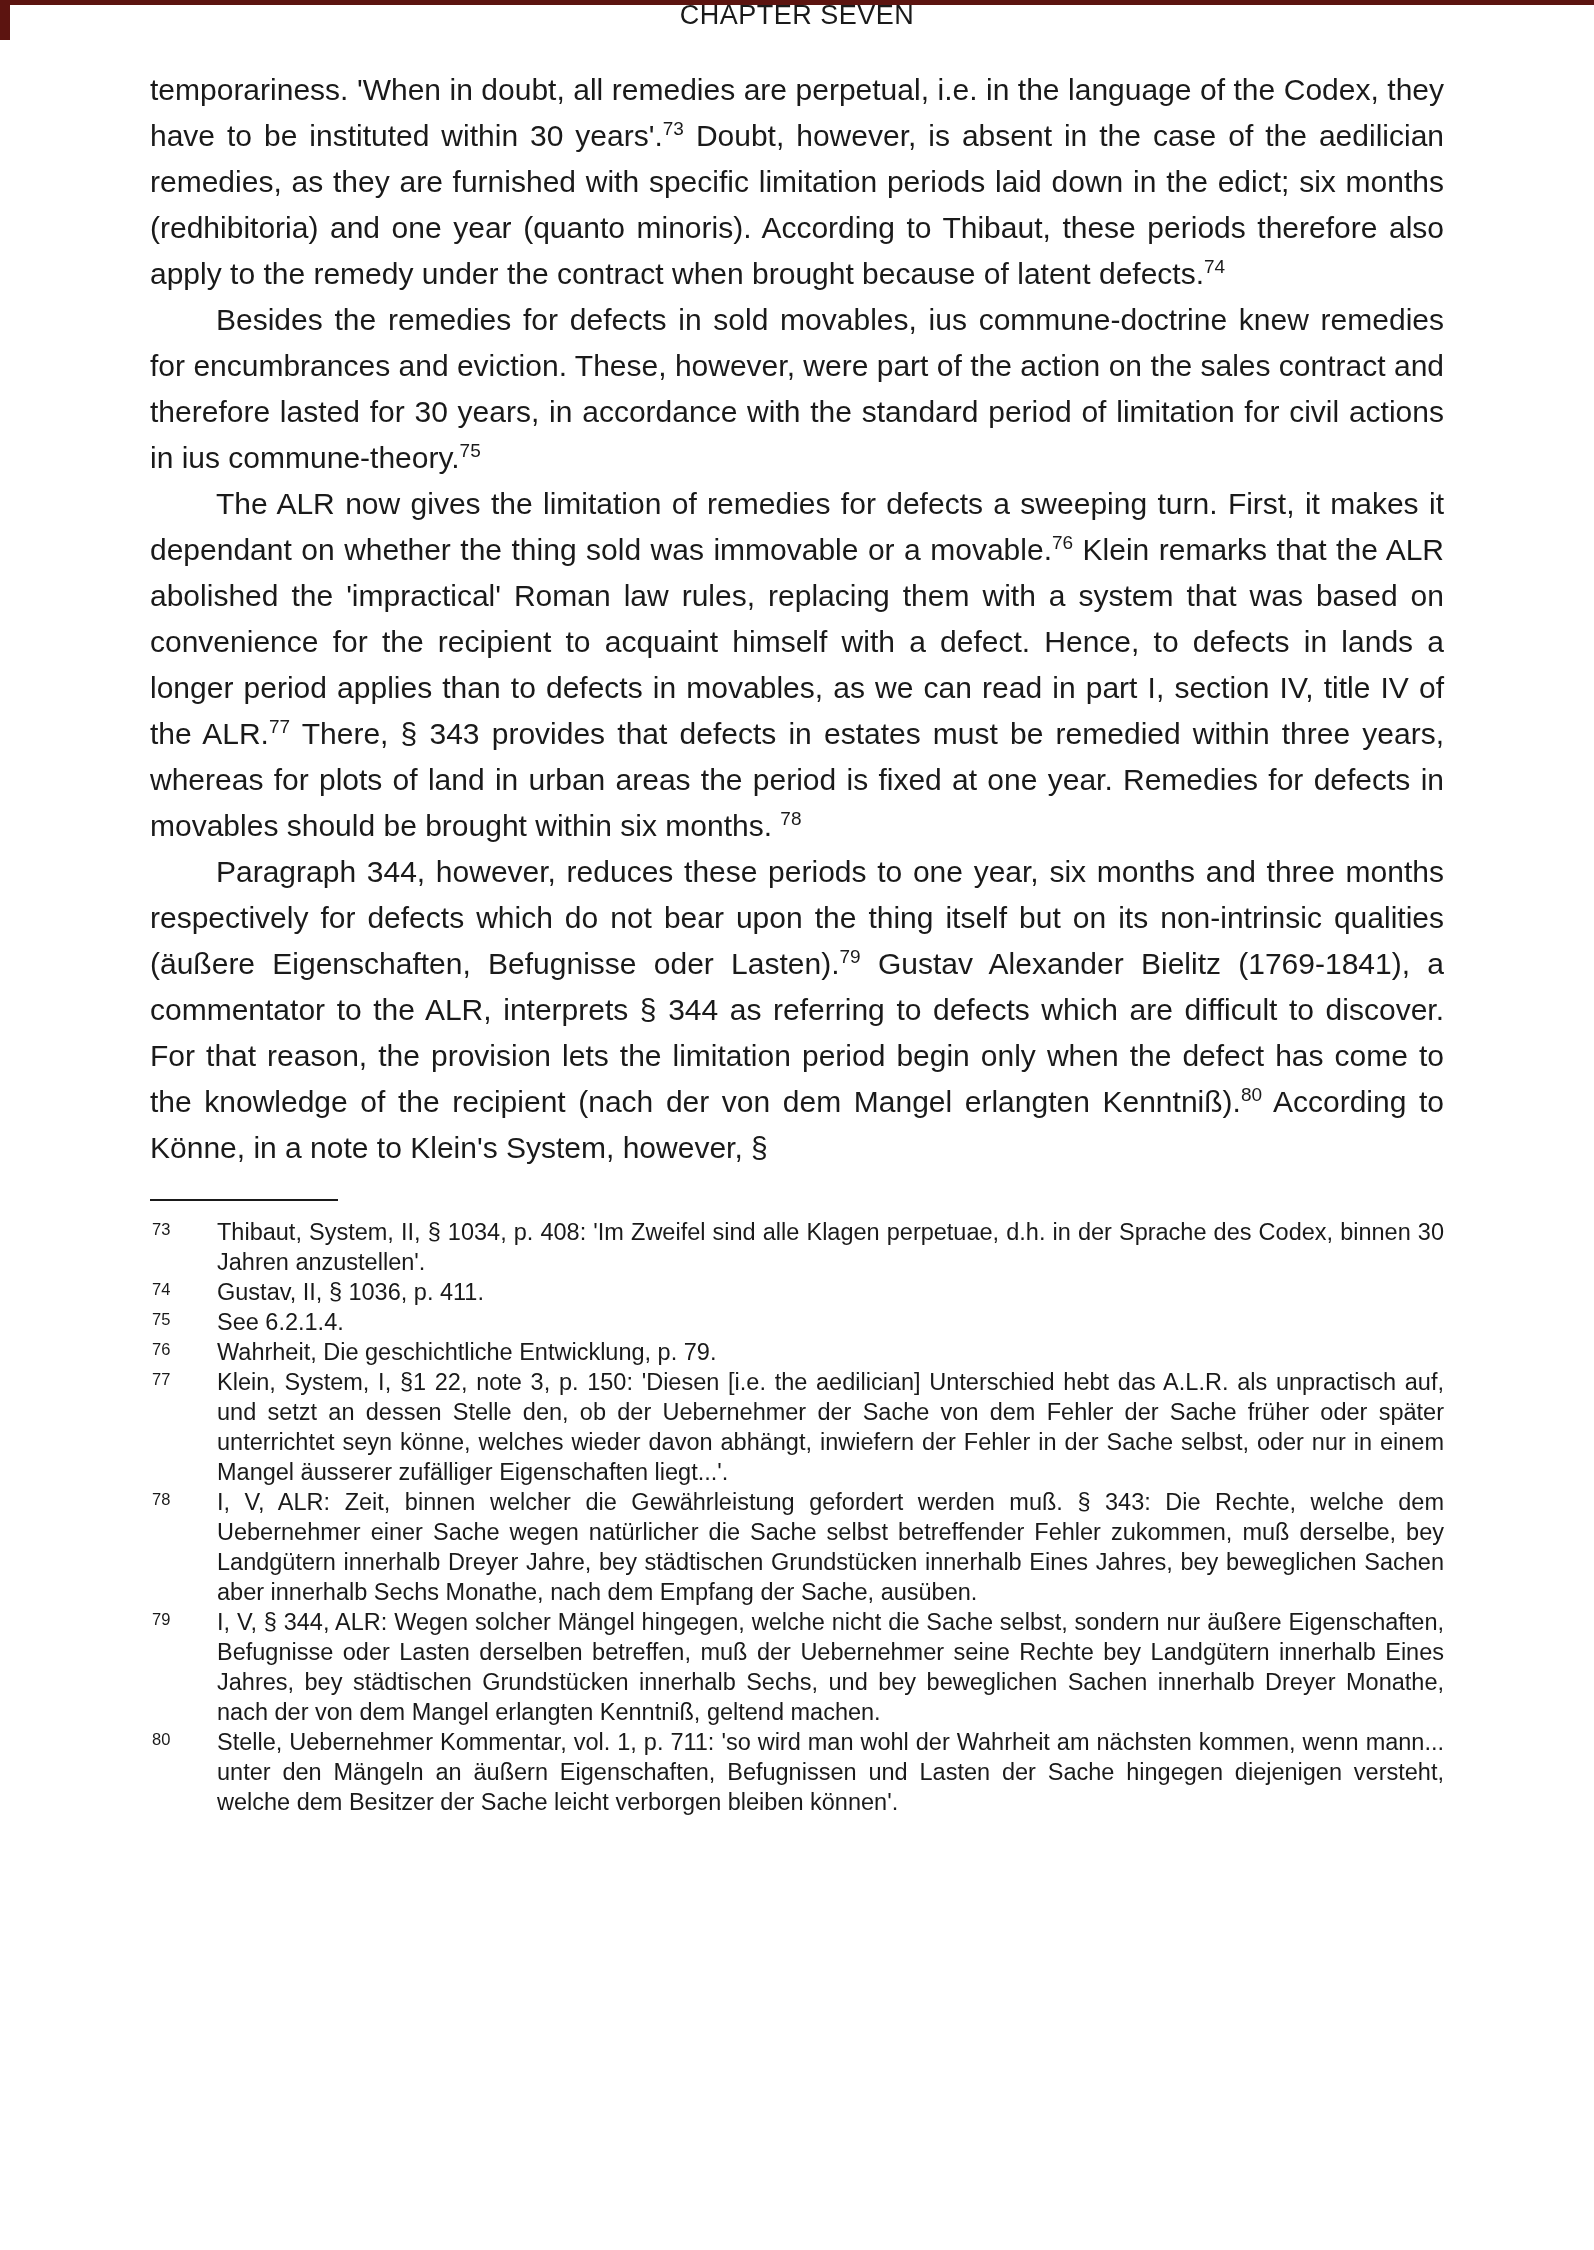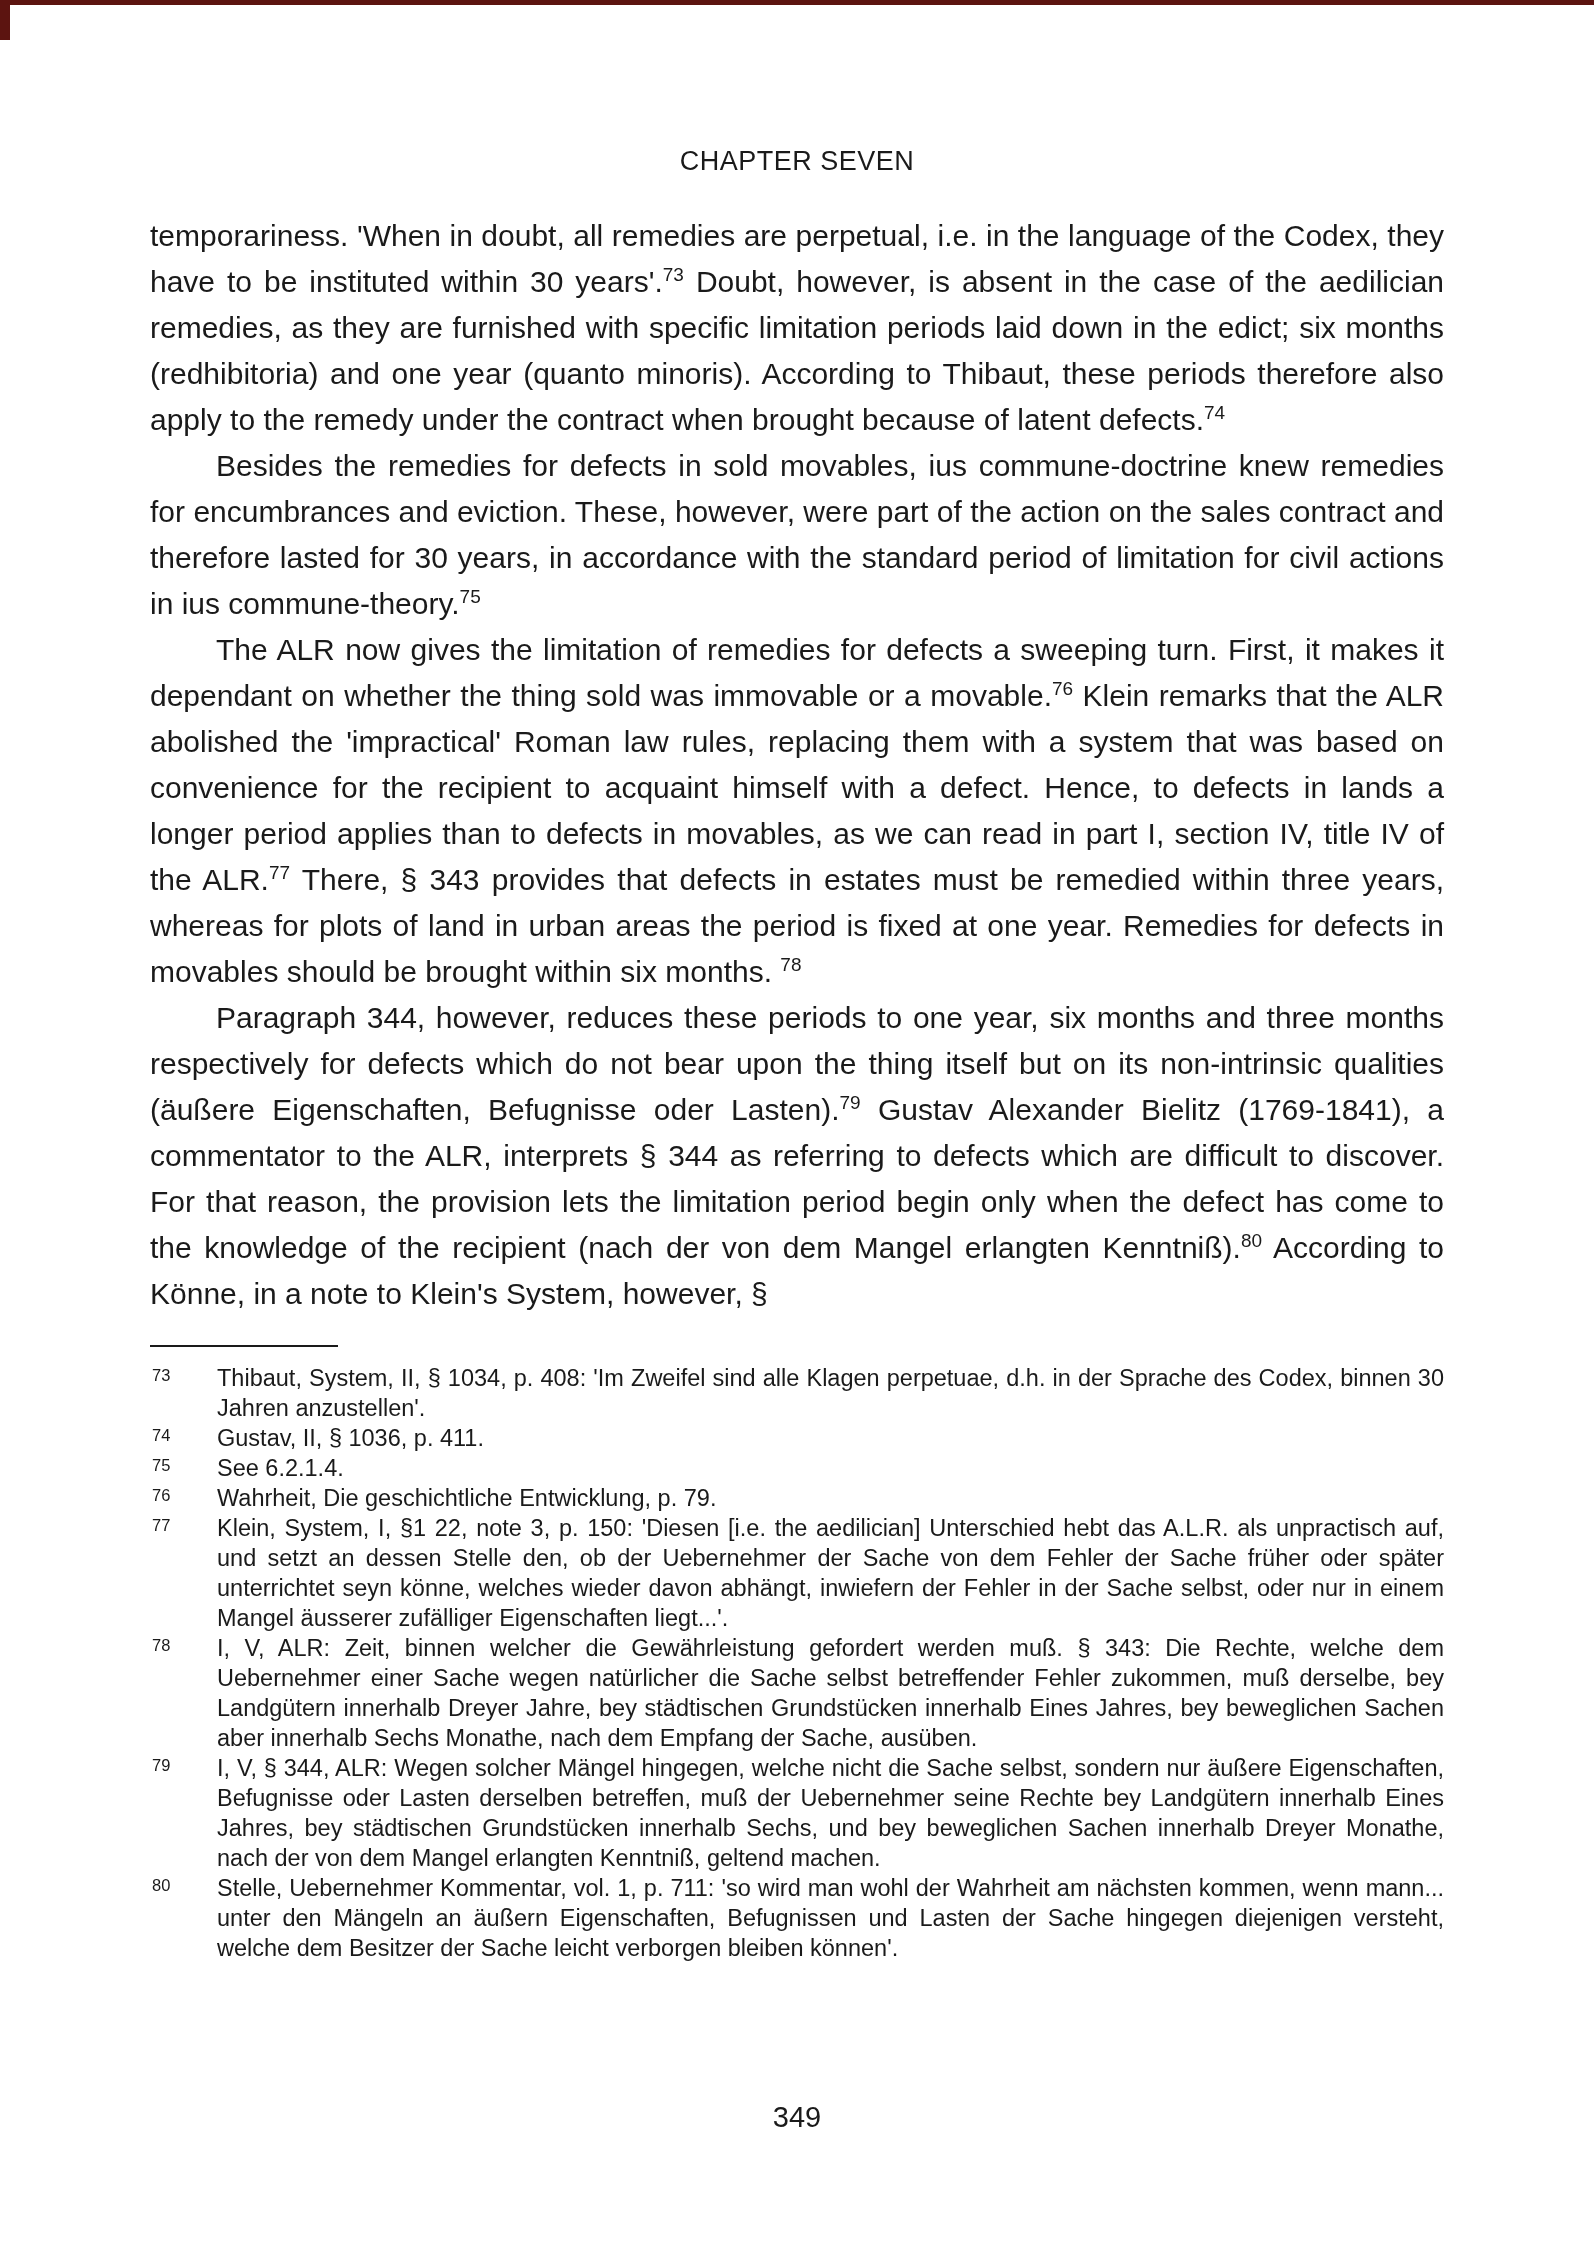--- a/index.html
+++ b/index.html
@@ -22,21 +22,20 @@
     height: 5px;
     background: var(--scan-artifact, #5c1410);
   }
   .artifact-corner {
     position: absolute;
     top: 0; left: 0;
     width: 10px; height: 40px;
     background: var(--scan-artifact, #5c1410);
   }
   .header {
-    padding-top: 146px;
     text-align: center;
     font-size: 27px;
     letter-spacing: 0.5px;
   }
   .content {
     margin: 36px 150px 0 150px;
   }
   .para {
     margin: 0;
     font-size: 30px;
@@ -137,15 +136,14 @@
         <span class="fn-text"><span>I, V, § 344, ALR: </span><span class="it">Wegen solcher Mängel hingegen, welche nicht die Sache selbst, sondern nur äußere Eigenschaften, Befugnisse oder Lasten derselben betreffen, muß der Uebernehmer seine Rechte bey Landgütern innerhalb Eines Jahres, bey städtischen Grundstücken innerhalb Sechs, und bey beweglichen Sachen innerhalb Dreyer Monathe, nach der von dem Mangel erlangten Kenntniß, geltend machen.</span></span>
       </div>
       <div class="footnote">
         <span class="fn-num">80</span>
         <span class="fn-text"><span>Stelle, </span><span class="it">Uebernehmer Kommentar,</span><span> vol. 1, p. 711: </span><span class="it">'so wird man wohl der Wahrheit am nächsten kommen, wenn mann... unter den Mängeln an äußern Eigenschaften, Befugnissen und Lasten der Sache hingegen diejenigen versteht, welche dem Besitzer der Sache leicht verborgen bleiben können'.</span></span>
       </div>
     </div>
 
   </div>
 
-  <div class="page-number">349</div>
 
 </div>
 
 </body></html>

